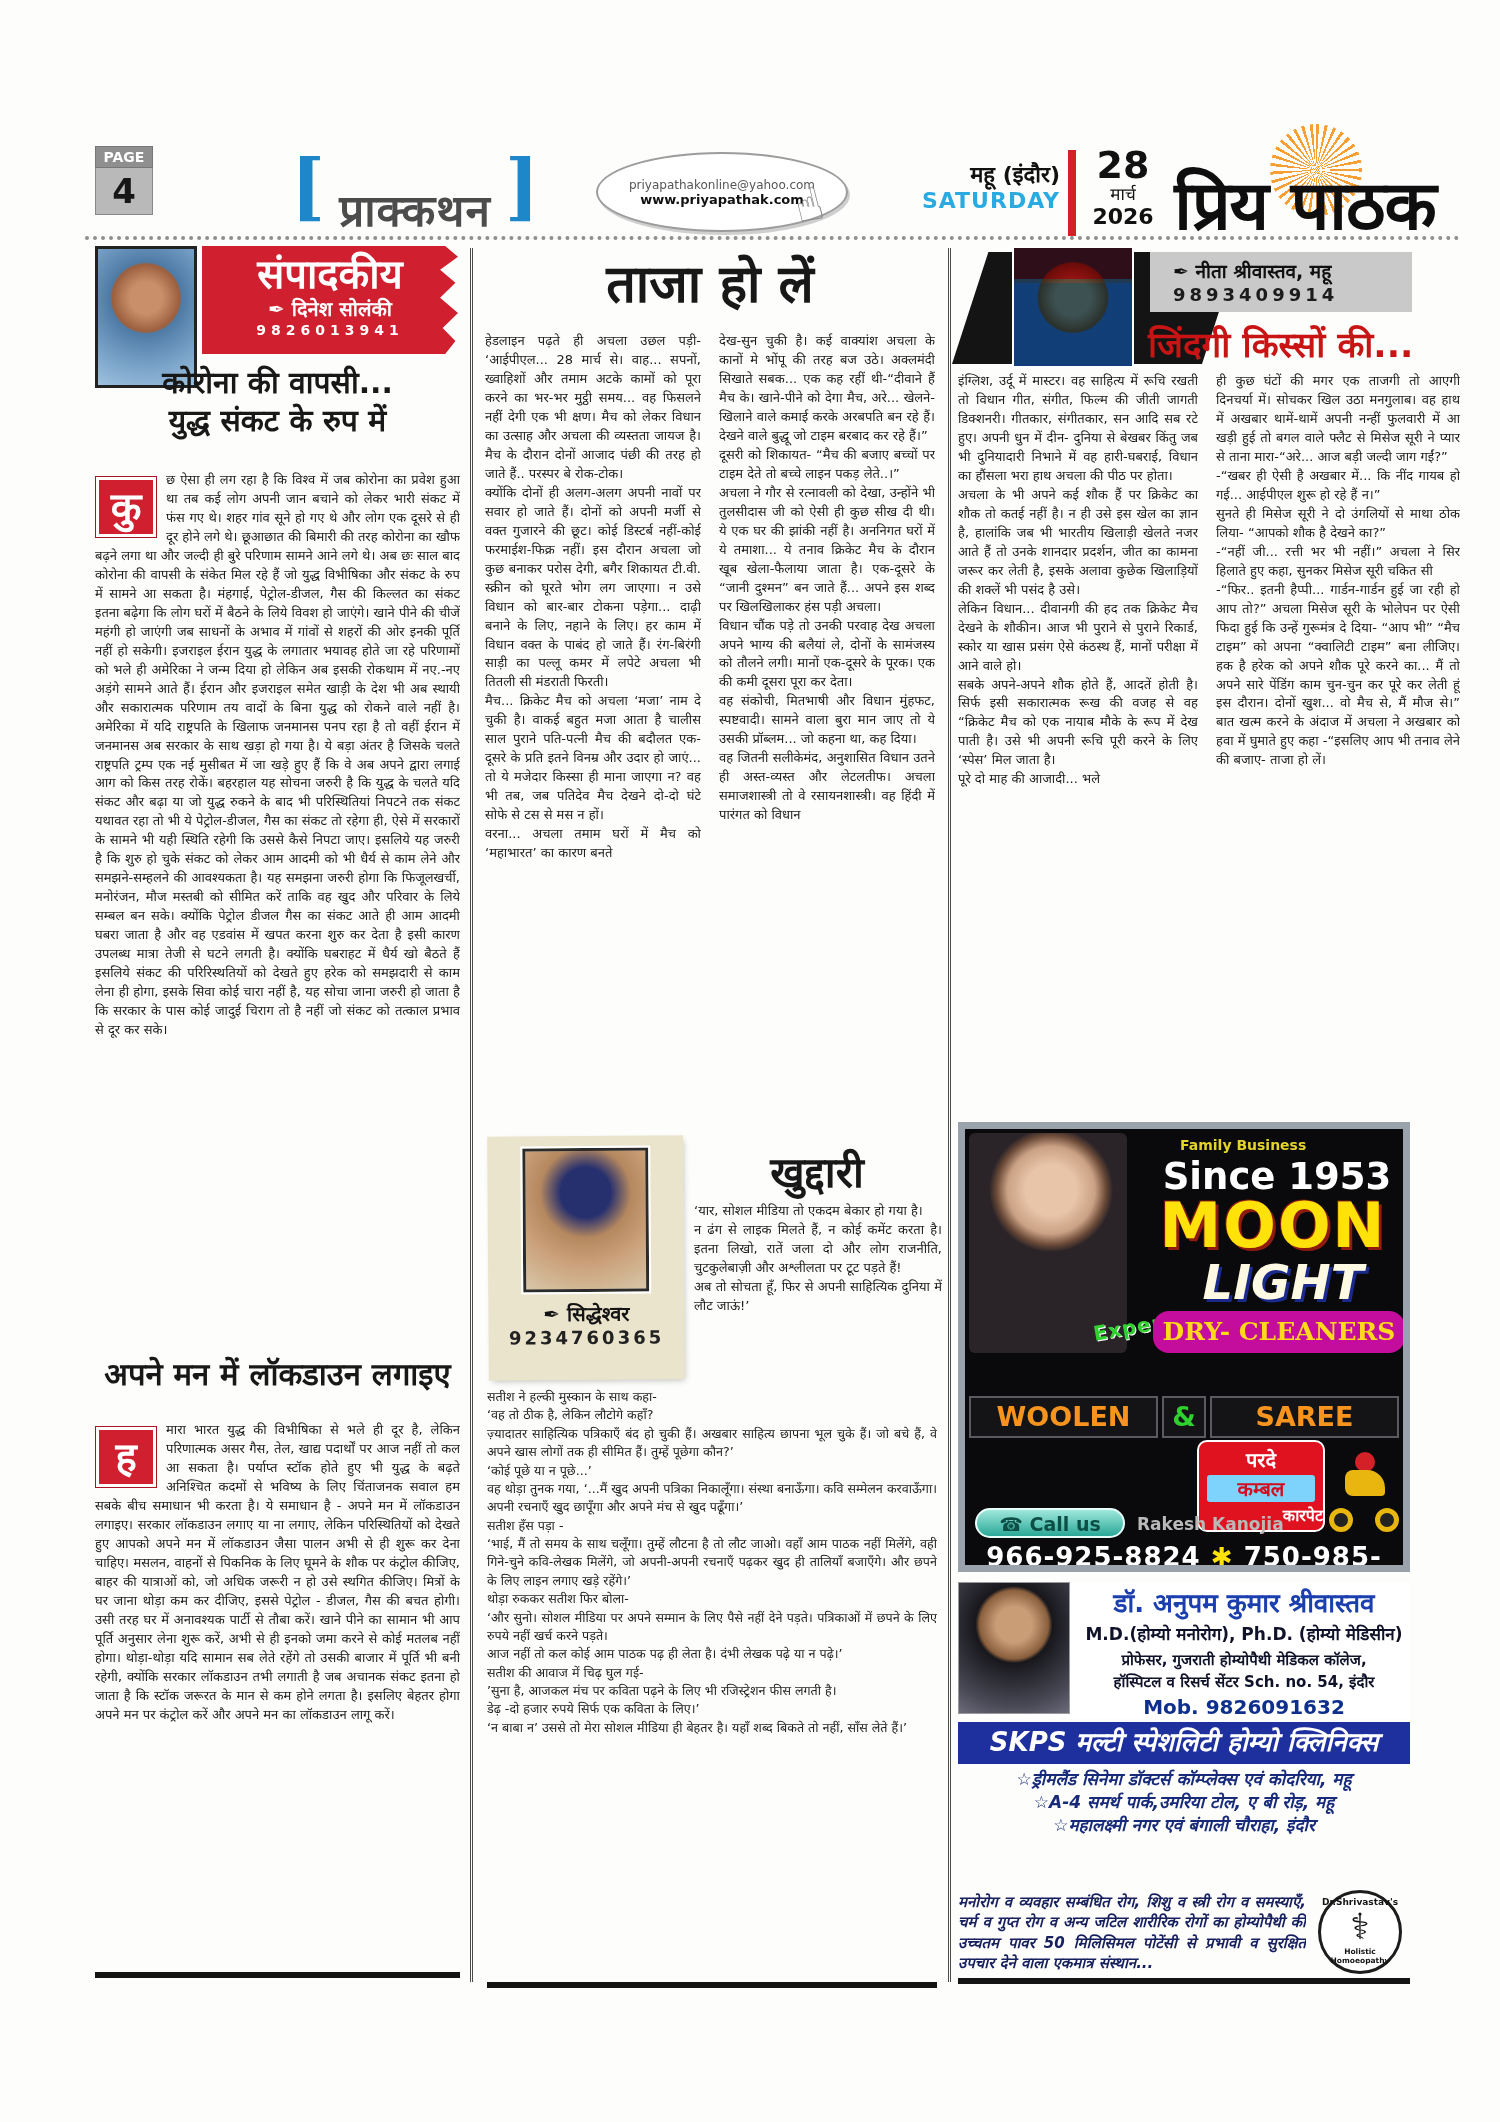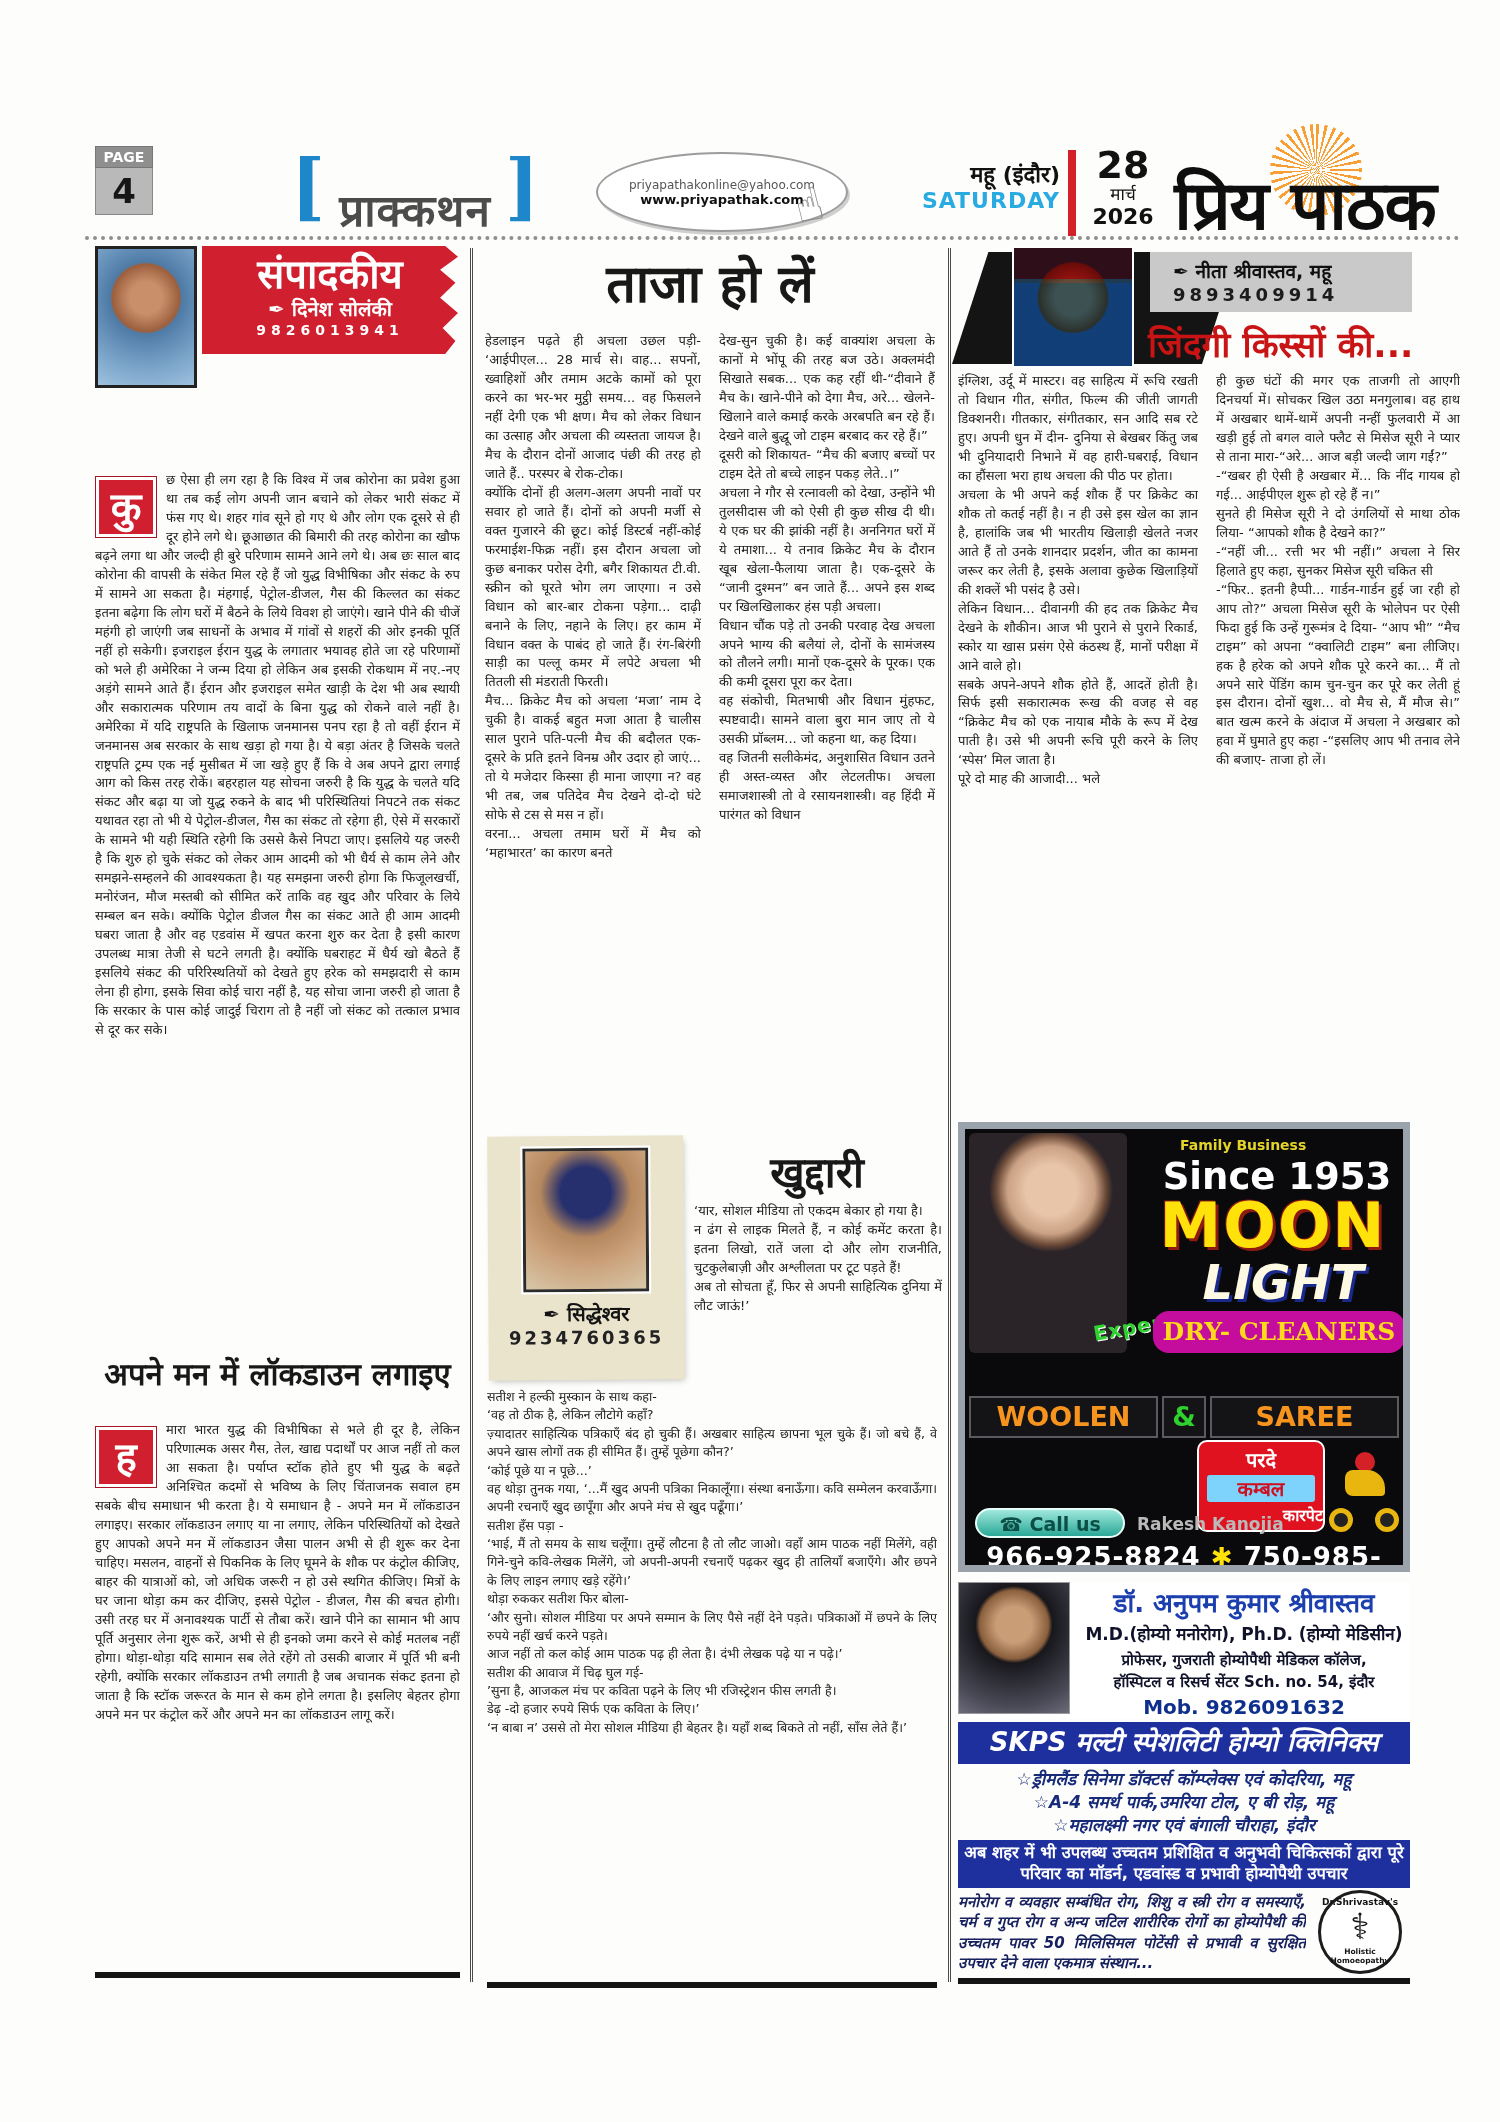--- a/index.html
+++ b/index.html
@@ -204,20 +204,22 @@
 
   <div class="abs vrule" style="left:470px;"></div>
   <div class="abs vrule" style="left:948px;"></div>
 
   <div class="abs ed-photo"></div>
   <div class="abs ed-banner">
     <div class="t">संपादकीय</div>
     <div class="a"><span>✒</span> <span>दिनेश सोलंकी</span></div>
     <div class="p">9826013941</div>
   </div>
+  <div class="abs ed-headline headline">कोरोना की वापसी...
+युद्ध संकट के रुप में</div>
   <div class="abs ed-body1 body-txt">
     <span class="dc">कु</span><span>छ ऐसा ही लग रहा है कि विश्व में जब कोरोना का प्रवेश हुआ था तब कई लोग अपनी जान बचाने को लेकर भारी संकट में फंस गए थे। शहर गांव सूने हो गए थे और लोग एक दूसरे से ही दूर होने लगे थे। छूआछात की बिमारी की तरह कोरोना का खौफ बढ़ने लगा था और जल्दी ही बुरे परिणाम सामने आने लगे थे। अब छः साल बाद कोरोना की वापसी के संकेत मिल रहे हैं जो युद्ध विभीषिका और संकट के रुप में सामने आ सकता है। मंहगाई, पेट्रोल-डीजल, गैस की किल्लत का संकट इतना बढ़ेगा कि लोग घरों में बैठने के लिये विवश हो जाएंगे। खाने पीने की चीजें महंगी हो जाएंगी जब साधनों के अभाव में गांवों से शहरों की ओर इनकी पूर्ति नहीं हो सकेगी। इजराइल ईरान युद्ध के लगातार भयावह होते जा रहे परिणामों को भले ही अमेरिका ने जन्म दिया हो लेकिन अब इसकी रोकथाम में नए.-नए अड़ंगे सामने आते हैं। ईरान और इजराइल समेत खाड़ी के देश भी अब स्थायी और सकारात्मक परिणाम तय वादों के बिना युद्ध को रोकने वाले नहीं है। अमेरिका में यदि राष्ट्रपति के खिलाफ जनमानस पनप रहा है तो वहीं ईरान में जनमानस अब सरकार के साथ खड़ा हो गया है। ये बड़ा अंतर है जिसके चलते राष्ट्रपति ट्रम्प एक नई मुसीबत में जा खड़े हुए हैं कि वे अब अपने द्वारा लगाई आग को किस तरह रोकें। बहरहाल यह सोचना जरुरी है कि युद्ध के चलते यदि संकट और बढ़ा या जो युद्ध रुकने के बाद भी परिस्थितियां निपटने तक संकट यथावत रहा तो भी ये पेट्रोल-डीजल, गैस का संकट तो रहेगा ही, ऐसे में सरकारों के सामने भी यही स्थिति रहेगी कि उससे कैसे निपटा जाए। इसलिये यह जरुरी है कि शुरु हो चुके संकट को लेकर आम आदमी को भी धैर्य से काम लेने और समझने-सम्हलने की आवश्यकता है। यह समझना जरुरी होगा कि फिजूलखर्ची, मनोरंजन, मौज मस्तबी को सीमित करें ताकि वह खुद और परिवार के लिये सम्बल बन सके। क्योंकि पेट्रोल डीजल गैस का संकट आते ही आम आदमी घबरा जाता है और वह एडवांस में खपत करना शुरु कर देता है इसी कारण उपलब्ध मात्रा तेजी से घटने लगती है। क्योंकि घबराहट में धैर्य खो बैठते हैं इसलिये संकट की परिरिस्थतियों को देखते हुए हरेक को समझदारी से काम लेना ही होगा, इसके सिवा कोई चारा नहीं है, यह सोचा जाना जरुरी हो जाता है कि सरकार के पास कोई जादुई चिराग तो है नहीं जो संकट को तत्काल प्रभाव से दूर कर सके।</span>
   </div>
   <div class="abs ed-headline2 headline">अपने मन में लॉकडाउन लगाइए</div>
   <div class="abs ed-body2 body-txt">
     <span class="dc">ह</span><span>मारा भारत युद्ध की विभीषिका से भले ही दूर है, लेकिन परिणात्मक असर गैस, तेल, खाद्य पदार्थों पर आज नहीं तो कल आ सकता है। पर्याप्त स्टॉक होते हुए भी युद्ध के बढ़ते अनिश्चित कदमों से भविष्य के लिए चिंताजनक सवाल हम सबके बीच समाधान भी करता है। ये समाधान है - अपने मन में लॉकडाउन लगाइए। सरकार लॉकडाउन लगाए या ना लगाए, लेकिन परिस्थितियों को देखते हुए आपको अपने मन में लॉकडाउन जैसा पालन अभी से ही शुरू कर देना चाहिए। मसलन, वाहनों से पिकनिक के लिए घूमने के शौक पर कंट्रोल कीजिए, बाहर की यात्राओं को, जो अधिक जरूरी न हो उसे स्थगित कीजिए। मित्रों के घर जाना थोड़ा कम कर दीजिए, इससे पेट्रोल - डीजल, गैस की बचत होगी। उसी तरह घर में अनावश्यक पार्टी से तौबा करें। खाने पीने का सामान भी आप पूर्ति अनुसार लेना शुरू करें, अभी से ही इनको जमा करने से कोई मतलब नहीं होगा। थोड़ा-थोड़ा यदि सामान सब लेते रहेंगे तो उसकी बाजार में पूर्ति भी बनी रहेगी, क्योंकि सरकार लॉकडाउन तभी लगाती है जब अचानक संकट इतना हो जाता है कि स्टॉक जरूरत के मान से कम होने लगता है। इसलिए बेहतर होगा अपने मन पर कंट्रोल करें और अपने मन का लॉकडाउन लागू करें।</span>
   </div>
   <div class="abs lrule endrule"></div>
 
   <div class="abs tz-head headline">ताजा हो लें</div>
@@ -331,21 +333,20 @@
       <div class="doc-l1">प्रोफेसर, गुजराती होम्योपैथी मेडिकल कॉलेज,</div>
       <div class="doc-l2">हॉस्पिटल व रिसर्च सेंटर Sch. no. 54, इंदौर</div>
       <div class="doc-mob">Mob. 9826091632</div>
     </div>
   </div>
 
   <div class="abs skps-banner">SKPS मल्टी स्पेशलिटी होम्यो क्लिनिक्स</div>
   <div class="abs skps-stars">☆ड्रीमलैंड सिनेमा डॉक्टर्स कॉम्प्लेक्स एवं कोदरिया, महू
 ☆A-4 समर्थ पार्क,उमरिया टोल, ए बी रोड़, महू
 ☆महालक्ष्मी नगर एवं बंगाली चौराहा, इंदौर</div>
-  <div class="abs skps-banner2">अब शहर में भी उपलब्ध उच्चतम प्रशिक्षित व अनुभवी चिकित्सकों द्वारा पूरे परिवार का मॉडर्न, एडवांस्ड व प्रभावी होम्योपैथी उपचार</div>
   <div class="abs skps-para">मनोरोग व व्यवहार सम्बंधित रोग, शिशु व स्त्री रोग व समस्याएँ, चर्म व गुप्त रोग व अन्य जटिल शारीरिक रोगों का होम्योपैथी की उच्चतम पावर 50 मिलिसिमल पोटेंसी से प्रभावी व सुरक्षित उपचार देने वाला एकमात्र संस्थान...</div>
   <div class="abs skps-logo">
     <div class="lt">Dr.Shrivastav's</div>
     <div class="md">⚕</div>
     <div class="lb">Holistic Homoeopathy</div>
   </div>
   <div class="abs rrule endrule"></div>
 
 </div>
 

